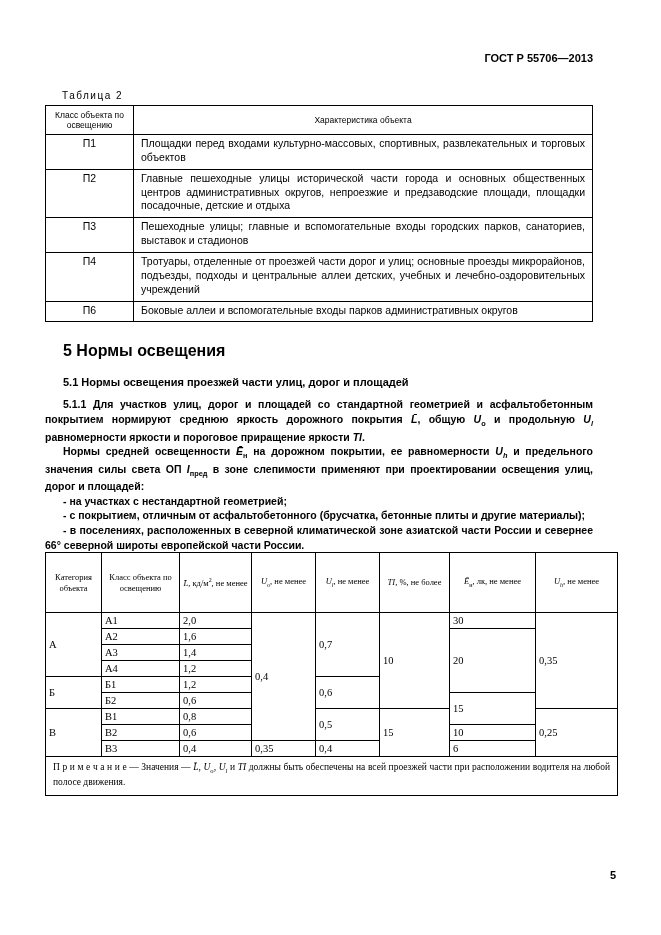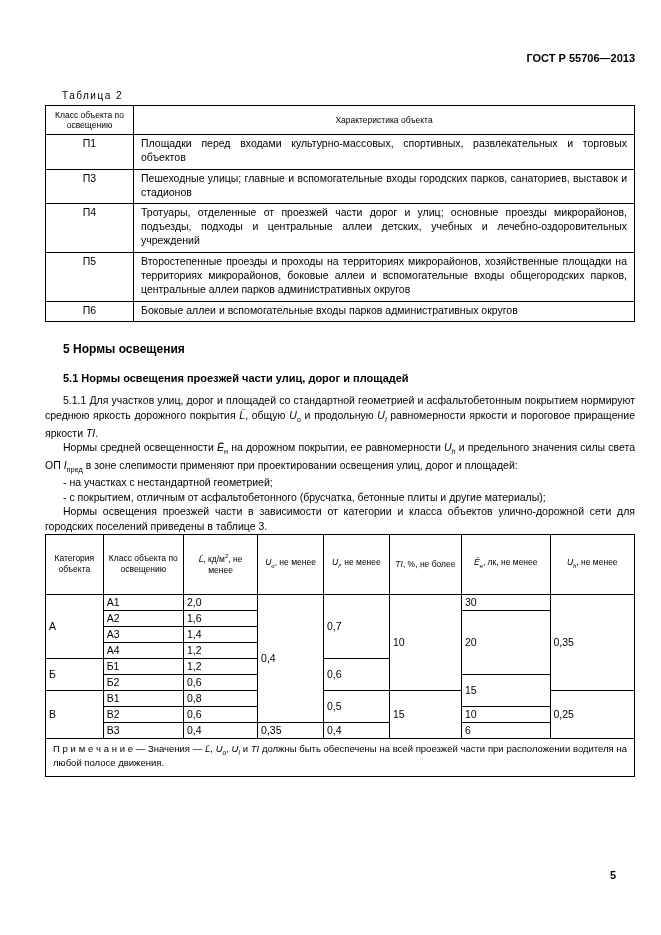--- a/index.html
+++ b/index.html
@@ -5,21 +5,21 @@
   * { box-sizing: border-box; }
   html, body { margin: 0; padding: 0; }
   body {
     width: 661px; height: 935px;
     background: #ffffff; color: #000;
     font-family: "Liberation Sans", "DejaVu Sans", sans-serif;
   }
   .page {
     position: relative;
     width: 661px; height: 935px;
-    padding: 52px 26px 0 45px;
+    padding: 52px 68px 0 45px;
     overflow: hidden;
   }
   .doc-header {
     font-size: 11px; font-weight: 700;
     text-align: right;
     margin: 0 0 26px 0;
   }
   .caption {
     font-size: 10px;
     letter-spacing: 1.5px;
@@ -37,30 +37,30 @@
   .t2 td {
     border: 1px solid #000;
     font-size: 10.5px;
     padding: 2px 7px 4px;
     vertical-align: top;
     margin-top: 40px;
   }
   .t2 td.cls { text-align: center; }
   .t2 td.desc { text-align: justify; line-height: 1.32; }
   
-  .sec-title { font-size: 12px; font-weight: 700; margin: 20px 0 16px 18px; }
+  .sec-title { font-size: 16px; font-weight: 700; margin: 20px 0 16px 18px; }
   .sub-title { font-size: 11px; font-weight: 700; margin: 8px 0 9px 18px; }
   .body-p {
     font-size: 10.5px; line-height: 1.4;
     text-align: justify;
-    margin: 0; text-indent: 18px;
+    margin: 0; text-indent: 18px; font-weight: bold;
   }
   
   .t3cap { margin-top: 15px; }
-  table.t3 { width: 100%; border-collapse: collapse; table-layout: fixed; }
+  table.t3 { width: 100%; border-collapse: collapse; table-layout: fixed; font-family: Liberation Serif, serif; }
   .t3 th {
     border: 1px solid #000;
     font-weight: 400; font-size: 8.5px; line-height: 1.3;
     text-align: center; vertical-align: middle;
     padding: 4px 2px; height: 60px;
   }
   .t3 td {
     border: 1px solid #000;
     font-size: 10.5px;
     text-align: left; vertical-align: middle;
@@ -98,46 +98,46 @@
         <th>Класс объекта по освещению</th>
         <th>Характеристика объекта</th>
       </tr>
     </thead>
     <tbody>
       <tr>
         <td class="cls">П1</td>
         <td class="desc">Площадки перед входами культурно-массовых, спортивных, развлекательных и торговых объектов</td>
       </tr>
       <tr>
+        <td class="cls">П2</td>
+        <td class="desc">Главные пешеходные улицы исторической части города и основных общественных центров административных округов, непроезжие и предзаводские площади, площадки посадочные, детские и отдыха</td>
+      </tr>
+      <tr>
         <td class="cls">П3</td>
         <td class="desc">Пешеходные улицы; главные и вспомогательные входы городских парков, санаториев, выставок и стадионов</td>
       </tr>
       <tr>
         <td class="cls">П4</td>
         <td class="desc">Тротуары, отделенные от проезжей части дорог и улиц; основные проезды микрорайонов, подъезды, подходы и центральные аллеи детских, учебных и лечебно-оздоровительных учреждений</td>
-      </tr>
-      <tr>
-        <td class="cls">П5</td>
-        <td class="desc">Второстепенные проезды и проходы на территориях микрорайонов, хозяйственные площадки на территориях микрорайонов, боковые аллеи и вспомогательные входы общегородских парков, центральные аллеи парков административных округов</td>
       </tr>
       <tr>
         <td class="cls">П6</td>
         <td class="desc">Боковые аллеи и вспомогательные входы парков административных округов</td>
       </tr>
     </tbody>
   </table>
 
   <h2 class="sec-title">5 Нормы освещения</h2>
   <h3 class="sub-title">5.1 Нормы освещения проезжей части улиц, дорог и площадей</h3>
 
   <p class="body-p"><span>5.1.1 Для участков улиц, дорог и площадей со стандартной геометрией и асфальтобетонным покрытием нормируют среднюю яркость дорожного покрытия </span><span class="it">L̄</span><span>, общую </span><span class="it">U</span><sub>о</sub><span> и продольную </span><span class="it">U</span><sub class="it">l</sub><span> равномерности яркости и пороговое приращение яркости </span><span class="it">TI</span><span>.</span></p>
   <p class="body-p"><span>Нормы средней освещенности </span><span class="it">Ē</span><sub>н</sub><span> на дорожном покрытии, ее равномерности </span><span class="it">U</span><sub class="it">h</sub><span> и предельного значения силы света ОП </span><span class="it">I</span><sub>пред</sub><span> в зоне слепимости применяют при проектировании освещения улиц, дорог и площадей:</span></p>
   <p class="body-p">- на участках с нестандартной геометрией;</p>
   <p class="body-p">- с покрытием, отличным от асфальтобетонного (брусчатка, бетонные плиты и другие материалы);</p>
-  <p class="body-p">Нормы освещения проезжей части в зависимости от категории и класса объектов улично-дорожной сети для городских поселений приведены в таблице 3.</p>
+  <p class="body-p">- в поселениях, расположенных в северной климатической зоне азиатской части России и севернее 66° северной широты европейской части России.</p>
 
 
   <table class="t3">
     <colgroup>
       <col style="width:56px">
         <col style="width:78px">
         <col style="width:72px">
         <col style="width:64px">
       <col style="width:64px">
         <col style="width:70px">

